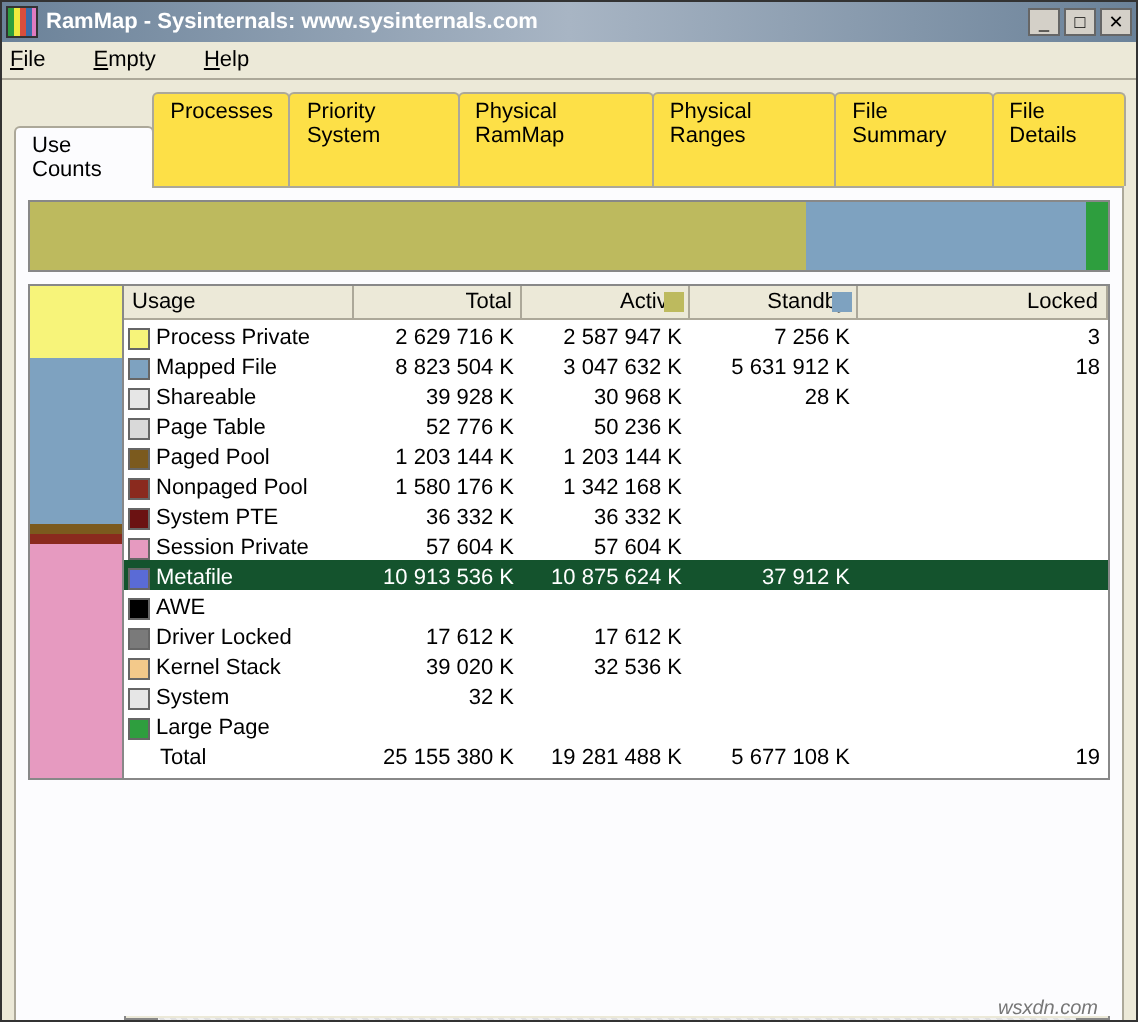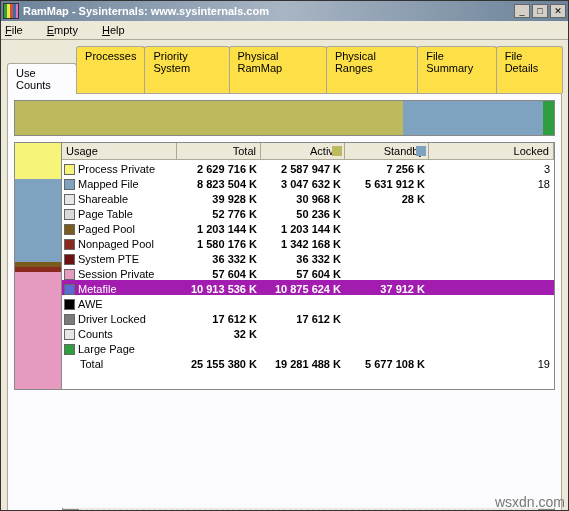--- a/index.html
+++ b/index.html
@@ -28,30 +28,30 @@
 .lc5{background:#e69ac0;height:158px;}
 .grid { flex:1; border:1px solid #888; border-left:none; background:#fff; display:flex; flex-direction:column;}
 .ghead { display:flex; background:#ece9d8; border-bottom:1px solid #aca899; }
 .ghead div { border-right:1px solid #aca899; padding:2px 4px; }
 .gh-usage{width:115px;}
 .gh-col{width:84px;text-align:right; position:relative;}
 .gh-col .sw{ position:absolute; right:2px; top:3px; width:10px; height:10px; }
 .gh-mod{flex:1;text-align:right;}
 .rows{ overflow:hidden;}
 .row { display:flex; padding:0 0; height:15px; align-items:flex-end;}
-.row.sel{ background:#a21caf; color:#fff;}
+.row.sel{ background:#14532d; color:#fff;}
 .row.tot{ padding-top:3px;}
 .cell-u{ width:115px; display:flex; align-items:center; padding-left:2px; white-space:nowrap;}
 .swatch{ width:11px; height:11px; border:1px solid #666; margin-right:3px; flex-shrink:0;}
-.cell-n{ width:84px; text-align:right; padding-right:4px; white-space:nowrap;font-weight:bold;}
+.cell-n{ width:84px; text-align:right; padding-right:4px; white-space:nowrap;}
 .cell-m{ flex:1; text-align:right; padding-right:4px; white-space:nowrap;}
 .hscroll{ height:16px; border:1px solid #888; border-top:none; background:#ece9d8; display:flex; align-items:center; margin-top:0; position:absolute; bottom:6px; left:54px; right:6px;}
 .sb-btn{ width:16px; height:14px; border:1px solid #888; background:#d4d0c8; display:flex; align-items:center; justify-content:center; font-size:8px;}
 .sb-track{ flex:1; height:14px; background:repeating-linear-gradient(45deg,#f0f0f0,#f0f0f0 2px,#e0e0e0 2px,#e0e0e0 4px);}
-.watermark{ position:absolute; right:4px; bottom:1px; color:#777; font-size:14px; }
+.watermark{ position:absolute; right:20px; bottom:1px; color:#777; font-size:10px; font-style:italic;}
 </style>
 </head>
 <body>
 
 <div class="titlebar">
   <div class="tb-stripes"></div>
   <span class="title">RamMap - Sysinternals: www.sysinternals.com</span>
   <div class="tb-btns">
     <div class="tb-btn">_</div>
     <div class="tb-btn">□</div>
@@ -199,22 +199,32 @@
                 <div class="swatch" style="background: rgb(122, 122, 122);"></div>
                 <span>Driver Locked</span>
               </div>
               <div class="cell-n">17 612 K</div>
               <div class="cell-n">17 612 K</div>
               <div class="cell-n"></div>
               <div class="cell-m"></div>
             </div>
             <div class="row">
               <div class="cell-u">
+                <div class="swatch" style="background: rgb(243, 201, 138);"></div>
+                <span>Kernel Stack</span>
+              </div>
+              <div class="cell-n">39 020 K</div>
+              <div class="cell-n">32 536 K</div>
+              <div class="cell-n"></div>
+              <div class="cell-m"></div>
+            </div>
+            <div class="row">
+              <div class="cell-u">
                 <div class="swatch" style="background: rgb(230, 230, 230);"></div>
-                <span>Counts</span>
+                <span>System</span>
               </div>
               <div class="cell-n">32 K</div>
               <div class="cell-n"></div>
               <div class="cell-n"></div>
               <div class="cell-m"></div>
             </div>
             <div class="row">
               <div class="cell-u">
                 <div class="swatch" style="background: rgb(46, 158, 62);"></div>
                 <span>Large Page</span>

